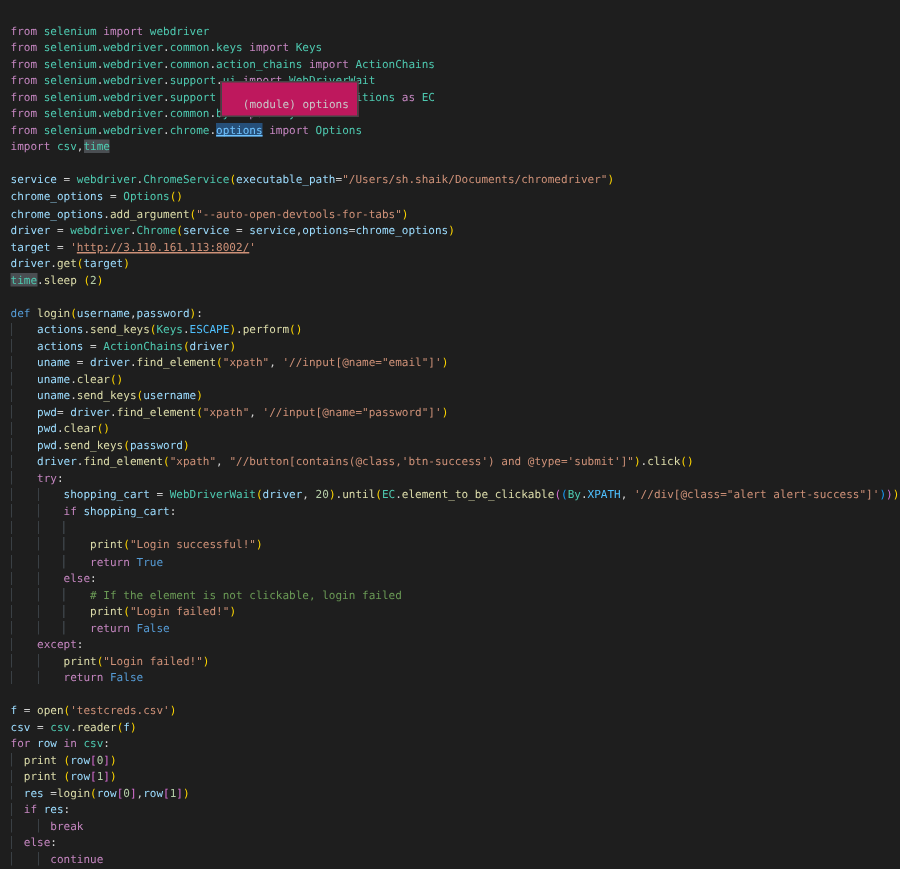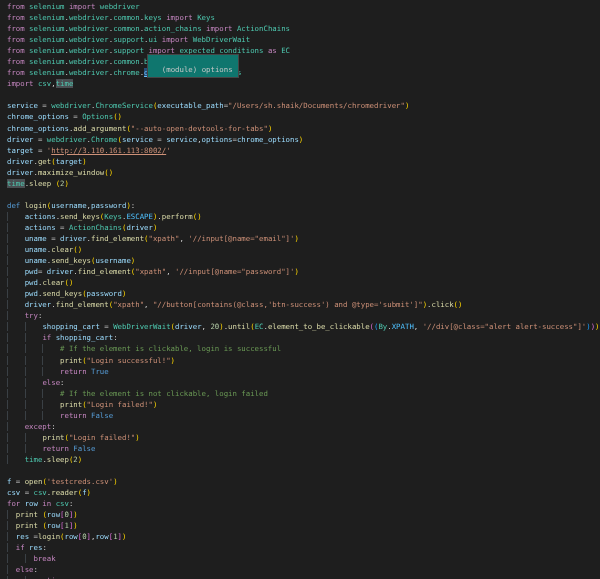--- a/index.html
+++ b/index.html
@@ -3,21 +3,21 @@
 <meta charset="utf-8">
 <style>
   html,body{margin:0;padding:0;}
   body{
     width:600px;height:579px;overflow:hidden;
     background:#1e1e1e;
     font-family:"DejaVu Sans Mono", monospace;
   }
   .editor{
     position:absolute;left:0;top:0;width:496px;height:579px;
-    padding:1px 0 0 7px;box-sizing:border-box;
+    padding:15px 0 0 7px;box-sizing:border-box;
     font-size:7.35px;line-height:11.05px;
     cursor:text;
   }
   .line{height:11.05px;white-space:pre;}
   .tk{white-space:pre;}
   .ig{box-shadow:inset 1px 0 0 #3a4045;white-space:pre;}
   
   .k{color:#C586C0}
   .b{color:#569CD6}
   .t{color:#4EC9B0}
@@ -29,21 +29,21 @@
   .n{color:#B5CEA8}
   .m{color:#6A9955}
   .p{color:#D4D4D4}
   .g1{color:#FFD700}
   .g2{color:#DA70D6}
   .g3{color:#179FFF}
   .tocc{color:#4EC9B0;background:#4a4e52;}
   .tlink{color:#6fc3ff;background:#264f78;text-decoration:underline;cursor:pointer;}
   .hover-tooltip{
     position:absolute;left:147px;top:54px;z-index:10;
-    background:#0f766e;border:1px solid #454545;
+    background:#be185d;border:1px solid #454545;
     color:#c8c8c8;font-size:7.35px;line-height:8px;
     padding:3px 5px;white-space:pre;
   }
 </style>
 </head>
 <body>
 
 <div class="editor">
     <div class="line"><span class="tk k">from </span><span class="tk t">selenium</span><span class="tk k"> import </span><span class="tk t">webdriver</span></div>
     <div class="line"><span class="tk k">from </span><span class="tk t">selenium</span><span class="tk p">.</span><span class="tk t">webdriver</span><span class="tk p">.</span><span class="tk t">common</span><span class="tk p">.</span><span class="tk t">keys</span><span class="tk k"> import </span><span class="tk t">Keys</span></div>
@@ -53,47 +53,45 @@
     <div class="line"><span class="tk k">from </span><span class="tk t">selenium</span><span class="tk p">.</span><span class="tk t">webdriver</span><span class="tk p">.</span><span class="tk t">common</span><span class="tk p">.</span><span class="tk t">by</span><span class="tk k"> import </span><span class="tk t">By</span></div>
     <div class="line"><span class="tk k">from </span><span class="tk t">selenium</span><span class="tk p">.</span><span class="tk t">webdriver</span><span class="tk p">.</span><span class="tk t">chrome</span><span class="tk p">.</span><span class="tk tlink">options</span><span class="tk k"> import </span><span class="tk t">Options</span></div>
     <div class="line"><span class="tk k">import </span><span class="tk t">csv</span><span class="tk p">,</span><span class="tk tocc">time</span></div>
     <div class="line"></div>
     <div class="line"><span class="tk v">service</span><span class="tk p"> = </span><span class="tk t">webdriver</span><span class="tk p">.</span><span class="tk t">ChromeService</span><span class="tk g1">(</span><span class="tk v">executable_path</span><span class="tk p">=</span><span class="tk s">"/Users/sh.shaik/Documents/chromedriver"</span><span class="tk g1">)</span></div>
     <div class="line"><span class="tk v">chrome_options</span><span class="tk p"> = </span><span class="tk t">Options</span><span class="tk g1">()</span></div>
     <div class="line"><span class="tk v">chrome_options</span><span class="tk p">.</span><span class="tk f">add_argument</span><span class="tk g1">(</span><span class="tk s">"--auto-open-devtools-for-tabs"</span><span class="tk g1">)</span></div>
     <div class="line"><span class="tk v">driver</span><span class="tk p"> = </span><span class="tk t">webdriver</span><span class="tk p">.</span><span class="tk t">Chrome</span><span class="tk g1">(</span><span class="tk v">service</span><span class="tk p"> = </span><span class="tk v">service</span><span class="tk p">,</span><span class="tk v">options</span><span class="tk p">=</span><span class="tk v">chrome_options</span><span class="tk g1">)</span></div>
     <div class="line"><span class="tk v">target</span><span class="tk p"> = </span><span class="tk s">'</span><span class="tk su">http://3.110.161.113:8002/</span><span class="tk s">'</span></div>
     <div class="line"><span class="tk v">driver</span><span class="tk p">.</span><span class="tk f">get</span><span class="tk g1">(</span><span class="tk v">target</span><span class="tk g1">)</span></div>
-    <div class="line"><span class="tk v">driver</span><span class="tk p">.</span><span class="tk f">maximize_window</span><span class="tk g1">()</span></div>
     <div class="line"><span class="tk tocc">time</span><span class="tk p">.</span><span class="tk f">sleep</span><span class="tk p"> </span><span class="tk g1">(</span><span class="tk n">2</span><span class="tk g1">)</span></div>
     <div class="line"></div>
     <div class="line"><span class="tk b">def </span><span class="tk f">login</span><span class="tk g1">(</span><span class="tk v">username</span><span class="tk p">,</span><span class="tk v">password</span><span class="tk g1">)</span><span class="tk p">:</span></div>
     <div class="line"><span class="ig">    </span><span class="tk v">actions</span><span class="tk p">.</span><span class="tk f">send_keys</span><span class="tk g1">(</span><span class="tk t">Keys</span><span class="tk p">.</span><span class="tk c">ESCAPE</span><span class="tk g1">)</span><span class="tk p">.</span><span class="tk f">perform</span><span class="tk g1">()</span></div>
     <div class="line"><span class="ig">    </span><span class="tk v">actions</span><span class="tk p"> = </span><span class="tk t">ActionChains</span><span class="tk g1">(</span><span class="tk v">driver</span><span class="tk g1">)</span></div>
     <div class="line"><span class="ig">    </span><span class="tk v">uname</span><span class="tk p"> = </span><span class="tk v">driver</span><span class="tk p">.</span><span class="tk f">find_element</span><span class="tk g1">(</span><span class="tk s">"xpath"</span><span class="tk p">, </span><span class="tk s">'//input[@name="email"]'</span><span class="tk g1">)</span></div>
     <div class="line"><span class="ig">    </span><span class="tk v">uname</span><span class="tk p">.</span><span class="tk f">clear</span><span class="tk g1">()</span></div>
     <div class="line"><span class="ig">    </span><span class="tk v">uname</span><span class="tk p">.</span><span class="tk f">send_keys</span><span class="tk g1">(</span><span class="tk v">username</span><span class="tk g1">)</span></div>
     <div class="line"><span class="ig">    </span><span class="tk v">pwd</span><span class="tk p">= </span><span class="tk v">driver</span><span class="tk p">.</span><span class="tk f">find_element</span><span class="tk g1">(</span><span class="tk s">"xpath"</span><span class="tk p">, </span><span class="tk s">'//input[@name="password"]'</span><span class="tk g1">)</span></div>
     <div class="line"><span class="ig">    </span><span class="tk v">pwd</span><span class="tk p">.</span><span class="tk f">clear</span><span class="tk g1">()</span></div>
     <div class="line"><span class="ig">    </span><span class="tk v">pwd</span><span class="tk p">.</span><span class="tk f">send_keys</span><span class="tk g1">(</span><span class="tk v">password</span><span class="tk g1">)</span></div>
     <div class="line"><span class="ig">    </span><span class="tk v">driver</span><span class="tk p">.</span><span class="tk f">find_element</span><span class="tk g1">(</span><span class="tk s">"xpath"</span><span class="tk p">, </span><span class="tk s">"//button[contains(@class,'btn-success') and @type='submit']"</span><span class="tk g1">)</span><span class="tk p">.</span><span class="tk f">click</span><span class="tk g1">()</span></div>
     <div class="line"><span class="ig">    </span><span class="tk k">try</span><span class="tk p">:</span></div>
     <div class="line"><span class="ig">    </span><span class="ig">    </span><span class="tk v">shopping_cart</span><span class="tk p"> = </span><span class="tk t">WebDriverWait</span><span class="tk g1">(</span><span class="tk v">driver</span><span class="tk p">, </span><span class="tk n">20</span><span class="tk g1">)</span><span class="tk p">.</span><span class="tk f">until</span><span class="tk g1">(</span><span class="tk t">EC</span><span class="tk p">.</span><span class="tk f">element_to_be_clickable</span><span class="tk g2">(</span><span class="tk g3">(</span><span class="tk t">By</span><span class="tk p">.</span><span class="tk c">XPATH</span><span class="tk p">, </span><span class="tk s">'//div[@class="alert alert-success"]'</span><span class="tk g3">)</span><span class="tk g2">)</span><span class="tk g1">)</span></div>
     <div class="line"><span class="ig">    </span><span class="ig">    </span><span class="tk k">if </span><span class="tk v">shopping_cart</span><span class="tk p">:</span></div>
-    <div class="line"><span class="ig">    </span><span class="ig">    </span><span class="ig">    </span><span class="tk m"># If the element is clickable, login is successful</span></div>
+    <div class="line"><span class="ig">    </span><span class="ig">    </span><span class="ig">    </span></div>
     <div class="line"><span class="ig">    </span><span class="ig">    </span><span class="ig">    </span><span class="tk f">print</span><span class="tk g1">(</span><span class="tk s">"Login successful!"</span><span class="tk g1">)</span></div>
     <div class="line"><span class="ig">    </span><span class="ig">    </span><span class="ig">    </span><span class="tk k">return </span><span class="tk b">True</span></div>
     <div class="line"><span class="ig">    </span><span class="ig">    </span><span class="tk k">else</span><span class="tk p">:</span></div>
     <div class="line"><span class="ig">    </span><span class="ig">    </span><span class="ig">    </span><span class="tk m"># If the element is not clickable, login failed</span></div>
     <div class="line"><span class="ig">    </span><span class="ig">    </span><span class="ig">    </span><span class="tk f">print</span><span class="tk g1">(</span><span class="tk s">"Login failed!"</span><span class="tk g1">)</span></div>
     <div class="line"><span class="ig">    </span><span class="ig">    </span><span class="ig">    </span><span class="tk k">return </span><span class="tk b">False</span></div>
     <div class="line"><span class="ig">    </span><span class="tk k">except</span><span class="tk p">:</span></div>
     <div class="line"><span class="ig">    </span><span class="ig">    </span><span class="tk f">print</span><span class="tk g1">(</span><span class="tk s">"Login failed!"</span><span class="tk g1">)</span></div>
     <div class="line"><span class="ig">    </span><span class="ig">    </span><span class="tk k">return </span><span class="tk b">False</span></div>
-    <div class="line"><span class="ig">    </span><span class="tk t">time</span><span class="tk p">.</span><span class="tk f">sleep</span><span class="tk g1">(</span><span class="tk n">2</span><span class="tk g1">)</span></div>
     <div class="line"></div>
     <div class="line"><span class="tk v">f</span><span class="tk p"> = </span><span class="tk f">open</span><span class="tk g1">(</span><span class="tk s">'testcreds.csv'</span><span class="tk g1">)</span></div>
     <div class="line"><span class="tk v">csv</span><span class="tk p"> = </span><span class="tk t">csv</span><span class="tk p">.</span><span class="tk f">reader</span><span class="tk g1">(</span><span class="tk v">f</span><span class="tk g1">)</span></div>
     <div class="line"><span class="tk k">for </span><span class="tk v">row</span><span class="tk k"> in </span><span class="tk t">csv</span><span class="tk p">:</span></div>
     <div class="line"><span class="ig">  </span><span class="tk f">print</span><span class="tk p"> </span><span class="tk g1">(</span><span class="tk v">row</span><span class="tk g2">[</span><span class="tk n">0</span><span class="tk g2">]</span><span class="tk g1">)</span></div>
     <div class="line"><span class="ig">  </span><span class="tk f">print</span><span class="tk p"> </span><span class="tk g1">(</span><span class="tk v">row</span><span class="tk g2">[</span><span class="tk n">1</span><span class="tk g2">]</span><span class="tk g1">)</span></div>
     <div class="line"><span class="ig">  </span><span class="tk v">res</span><span class="tk p"> =</span><span class="tk f">login</span><span class="tk g1">(</span><span class="tk v">row</span><span class="tk g2">[</span><span class="tk n">0</span><span class="tk g2">]</span><span class="tk p">,</span><span class="tk v">row</span><span class="tk g2">[</span><span class="tk n">1</span><span class="tk g2">]</span><span class="tk g1">)</span></div>
     <div class="line"><span class="ig">  </span><span class="tk k">if </span><span class="tk v">res</span><span class="tk p">:</span></div>
     <div class="line"><span class="ig">    </span><span class="ig">  </span><span class="tk k">break</span></div>
     <div class="line"><span class="ig">  </span><span class="tk k">else</span><span class="tk p">:</span></div>

